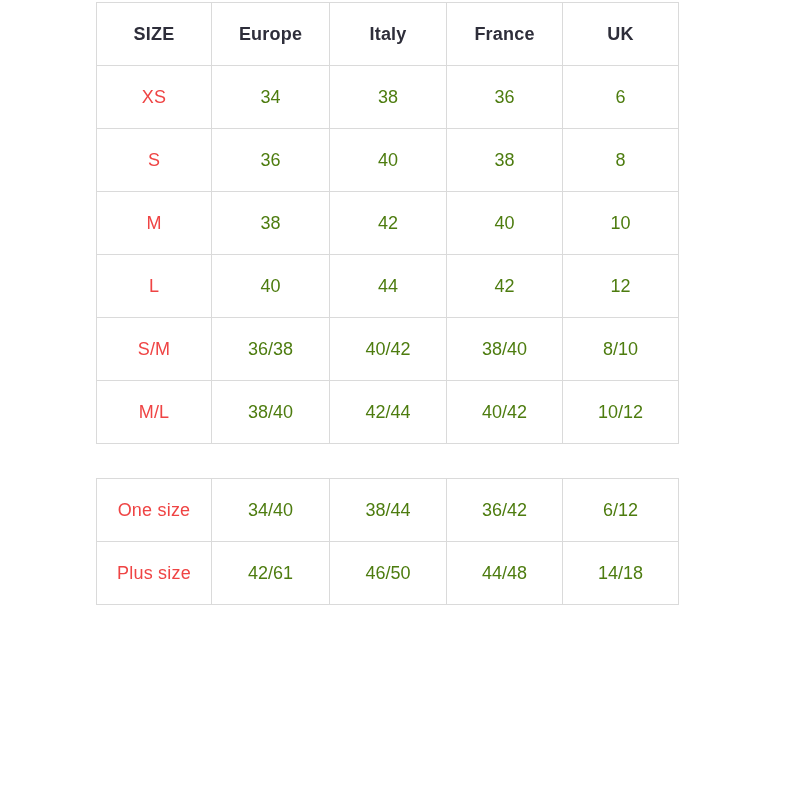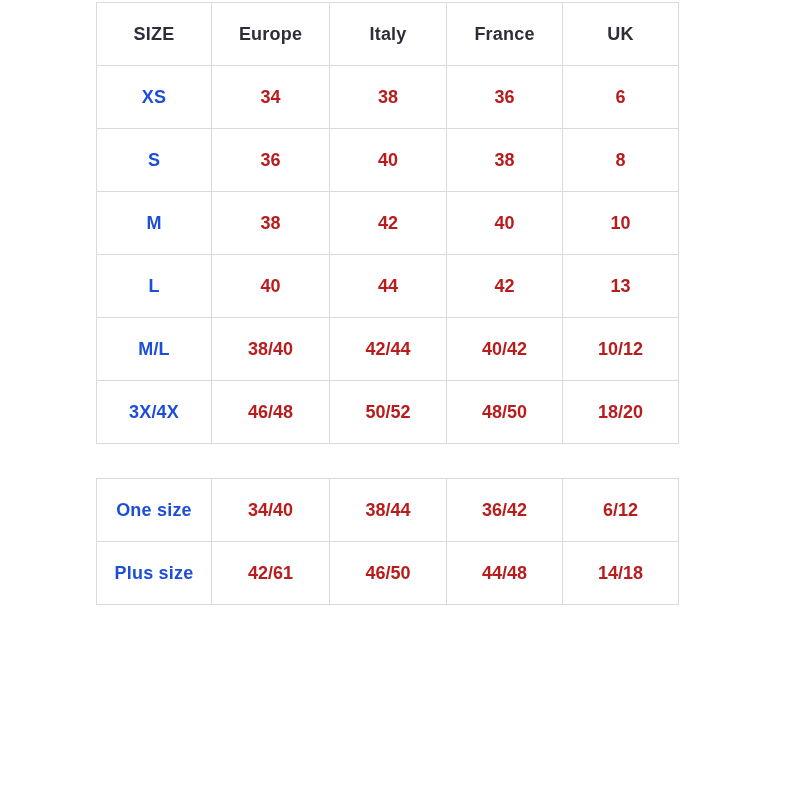--- a/index.html
+++ b/index.html
@@ -41,27 +41,27 @@
     overflow: hidden;
     white-space: nowrap;
   }
   table.size-table th {
     font-weight: bold;
     color: #2e2e3a;
     letter-spacing: 0.2px;
     border-radius: 21px;
   }
   td.size-label {
-    font-weight: bold;
-    color: #1d4ed8;
+    font-weight: normal;
+    color: #ef4444;
     letter-spacing: 0.2px;
   }
   td.value-cell {
-    font-weight: bold;
-    color: #b91c1c;
+    font-weight: normal;
+    color: #4d7c0f;
   }
   .table-gap {
     height: 34px;
   }
 </style>
 </head>
 <body>
 
 <div class="page">
   <div class="tables-wrap">
@@ -103,35 +103,35 @@
           <td class="value-cell">38</td>
           <td class="value-cell">42</td>
           <td class="value-cell">40</td>
           <td class="value-cell">10</td>
         </tr>
         <tr>
           <td class="size-label">L</td>
           <td class="value-cell">40</td>
           <td class="value-cell">44</td>
           <td class="value-cell">42</td>
-          <td class="value-cell">13</td>
+          <td class="value-cell">12</td>
+        </tr>
+        <tr>
+          <td class="size-label">S/M</td>
+          <td class="value-cell">36/38</td>
+          <td class="value-cell">40/42</td>
+          <td class="value-cell">38/40</td>
+          <td class="value-cell">8/10</td>
         </tr>
         <tr>
           <td class="size-label">M/L</td>
           <td class="value-cell">38/40</td>
           <td class="value-cell">42/44</td>
           <td class="value-cell">40/42</td>
           <td class="value-cell">10/12</td>
-        </tr>
-        <tr>
-          <td class="size-label">3X/4X</td>
-          <td class="value-cell">46/48</td>
-          <td class="value-cell">50/52</td>
-          <td class="value-cell">48/50</td>
-          <td class="value-cell">18/20</td>
         </tr>
       </tbody>
     </table>
 
     <div class="table-gap"></div>
 
     <table class="size-table">
       <colgroup>
         <col style="width:115px">
           <col style="width:118px">

